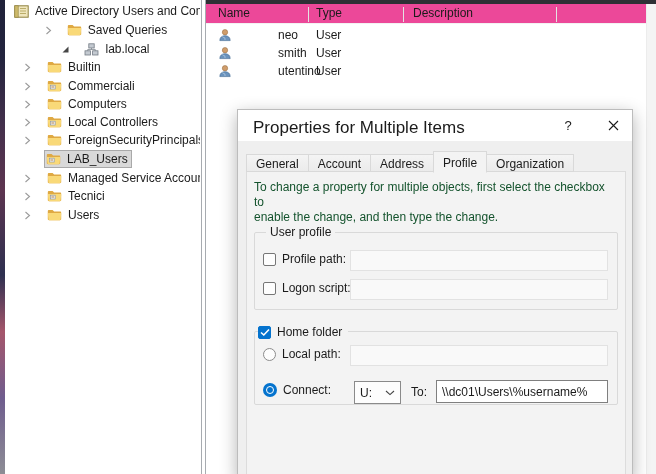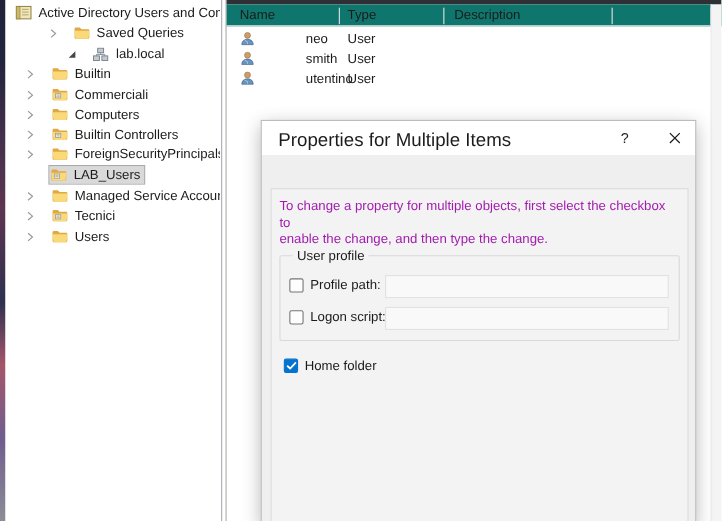--- a/index.html
+++ b/index.html
@@ -19,21 +19,21 @@
   .chev { width: 23px; min-width: 23px; display: flex; align-items: center; }
   .lv2 .chev { width: 24px; min-width: 24px; }
   .ticon { width: 16px; min-width: 16px; display: flex; align-items: center; }
   .tlabel { margin-left: 5px; }
   .tsel { display: flex; align-items: center; background: #d9d9d9; outline: 1px solid #a9a9a9; padding: 1px 3px 1px 1px; margin-left: -2px; }
   .tsel .tlabel { margin-left: 5px; }
 
   
   .list-panel { position: absolute; left: 205px; top: 0; width: 451px; height: 474px; background: #fff; border-left: 1px solid #a7abb0; }
   .top-dark-bar { position: absolute; left: 0; top: 0; right: 0; height: 4px; background: #2e3035; }
-  .list-header { position: absolute; left: 0; top: 4px; right: 0; height: 20px; background: #0f766e; border-bottom: 1px solid #f2f2f2; text-align: center; }
+  .list-header { position: absolute; left: 0; top: 4px; right: 0; height: 20px; background: #ec4899; border-bottom: 1px solid #f2f2f2; text-align: center; }
   .hcell { position: absolute; top: 2px; font-size: 12px; color: #1b1b1b; }
   .hsep { position: absolute; top: 3px; width: 1px; height: 15px; background: #e3e3e3; }
   .lrow { position: absolute; left: 0; right: 12px; height: 18px; }
   .lrow .uicon { position: absolute; left: 12px; top: 2px; }
   .lrow .lname { position: absolute; left: 28px; top: 2px; margin-left: 44px; }
   .lrow .ltype { position: absolute; left: 110px; top: 2px; }
   .right-strip { position: absolute; right: 0; top: 4px; width: 10px; bottom: 0; background: #f4f4f4; border-left: 1px solid #ececec; }
 
   
   .dialog { position: absolute; left: 237px; top: 109px; width: 396px; height: 370px; background: #efefef; border: 1px solid #bcbcbc; box-shadow: 0 5px 16px rgba(0,0,0,.30); overflow: hidden; }
@@ -41,21 +41,21 @@
   .title-text { position: absolute; left: 15px; top: 8px; font-size: 17px; }
   .help-btn { position: absolute; left: 314px; top: 0; width: 32px; height: 31px; display: flex; align-items: center; justify-content: center; font-size: 13px; color: #1b1b1b; cursor: default; }
   .close-btn { position: absolute; left: 356px; top: 0; width: 38px; height: 31px; display: flex; align-items: center; justify-content: center; cursor: default; }
 
   .tabstrip { position: absolute; left: 8px; top: 41px; height: 21px; display: flex; align-items: flex-end; z-index: 3; }
   .tab { height: 18px; padding: 2px 9px 0 9px; background: linear-gradient(#f4f4f4,#ebebeb); border: 1px solid #d9d9d9; margin-right: -1px; font-size: 12px; }
   .tab.active { height: 22px; padding-top: 4px; background: #f3f3f3; border-bottom: 1px solid #f3f3f3; margin-bottom: -1px; position: relative; z-index: 4; }
 
   .tabpage { position: absolute; left: 8px; top: 61px; width: 380px; height: 320px; background: #f3f3f3; border: 1px solid #dcdcdc; }
 
-  .desc { position: absolute; left: 16px; top: 70px; width: 364px; line-height: 15px; color: #a21caf; }
+  .desc { position: absolute; left: 16px; top: 70px; width: 364px; line-height: 15px; color: #14532d; }
 
   .groupbox { position: absolute; border: 1px solid #d9d9d9; border-radius: 2px; }
   .grouplabel { position: absolute; top: -8px; left: 11px; background: #f3f3f3; padding: 0 4px; font-size: 12px; }
 
   .g1 { left: 16px; top: 122px; width: 364px; height: 78px; }
   .g2 { left: 16px; top: 221px; width: 364px; height: 74px; }
 
   .cb { width: 13px; height: 13px; border: 1px solid #767676; border-radius: 2px; background: #fdfdfd; display: inline-flex; align-items: center; justify-content: center; }
   .cb.on { background: #0473ce; border-color: #0473ce; }
   .radio { width: 13px; height: 13px; border: 1px solid #8c8c8c; border-radius: 50%; background: #fdfdfd; }
@@ -177,21 +177,21 @@
         </svg>
       </span>
     <span class="ticon">
         <svg width="15" height="12" viewBox="0 0 15 12">
           <path d="M.8 2.2C.8 1.5 1.3 1 2 1h3.6l1.5 1.6h6c.7 0 1.1.5 1.1 1.2V10c0 .7-.5 1.2-1.2 1.2H2c-.7 0-1.2-.5-1.2-1.2z" fill="#dfa943"></path>
           <path d="M1.6 4h11.8c.7 0 .9.3.8 1l-.6 5.3c-.1.6-.5.9-1.1.9H2.6c-.6 0-1-.3-1.1-.9L.9 5c-.1-.7.1-1 .7-1z" fill="#f9d978"></path>
           <rect x="3.4" y="5.2" width="4.8" height="3.8" fill="#fdfdfd" stroke="#8f99a5" stroke-width="0.7"></rect>
           <path d="M4.3 6.4h3M4.3 7.6h3" stroke="#a5763f" stroke-width="0.55"></path>
         </svg>
       </span>
-    <span class="tlabel">Builtin Controllers</span>
+    <span class="tlabel">Local Controllers</span>
   </div>
 
   <div class="trow lv2" style="top:131px">
     <span class="chev">
         <svg width="9" height="9" viewBox="0 0 9 9">
           <path d="M2.5 1l4 3.5-4 3.5" fill="none" stroke="#9a9a9a" stroke-width="1.1"></path>
         </svg>
       </span>
     <span class="ticon">
         <svg width="15" height="12" viewBox="0 0 15 12">
@@ -315,20 +315,27 @@
   <div class="titlebar">
     <span class="title-text">Properties for Multiple Items</span>
     <span class="help-btn">?</span>
     <span class="close-btn">
         <svg width="11" height="11" viewBox="0 0 11 11">
           <path d="M1 1l9 9M10 1l-9 9" stroke="#1b1b1b" stroke-width="1.1"></path>
         </svg>
       </span>
   </div>
 
+  <div class="tabstrip">
+    <div class="tab">General</div>
+    <div class="tab">Account</div>
+    <div class="tab">Address</div>
+    <div class="tab active">Profile</div>
+    <div class="tab">Organization</div>
+  </div>
 
   <div class="tabpage"></div>
 
   <div class="desc">
     <div>To change a property for multiple objects, first select the checkbox to</div>
     <div>enable the change, and then type the change.</div>
   </div>
 
   <div class="groupbox g1">
     <span class="grouplabel">User profile</span>
@@ -348,14 +355,38 @@
 
   <div class="hf-wrap">
     <span class="cb on">
         <svg width="10" height="9" viewBox="0 0 10 9">
           <path d="M1 4.5L3.8 7 9 1.5" fill="none" stroke="#fff" stroke-width="1.6"></path>
         </svg>
       </span>
     <span class="lbl">Home folder</span>
   </div>
 
+  <div class="groupbox g2">
+
+    <div class="ctl-row" style="left:8px; top:15px">
+      <span class="radio"></span>
+      <span class="lbl">Local path:</span>
+    </div>
+    <input class="txt" style="left: 95px; top: 13px; width: 258px;" value="">
+
+    <div class="ctl-row" style="left:8px; top:51px">
+      <span class="radio on"></span>
+      <span class="lbl">Connect:</span>
+    </div>
+
+    <div class="dd">
+      <span>U:</span>
+      <svg width="10" height="6" viewBox="0 0 10 6">
+          <path d="M1 1l4 3.6L9 1" fill="none" stroke="#444" stroke-width="1.1"></path>
+        </svg>
+    </div>
+
+    <span style="position:absolute; left:156px; top:53px">To:</span>
+
+    <input class="txt enabled" style="left: 181px; top: 48px; width: 172px;" value="\\dc01\Users\%username%">
+  </div>
 
 </div>
 
 </body></html>

